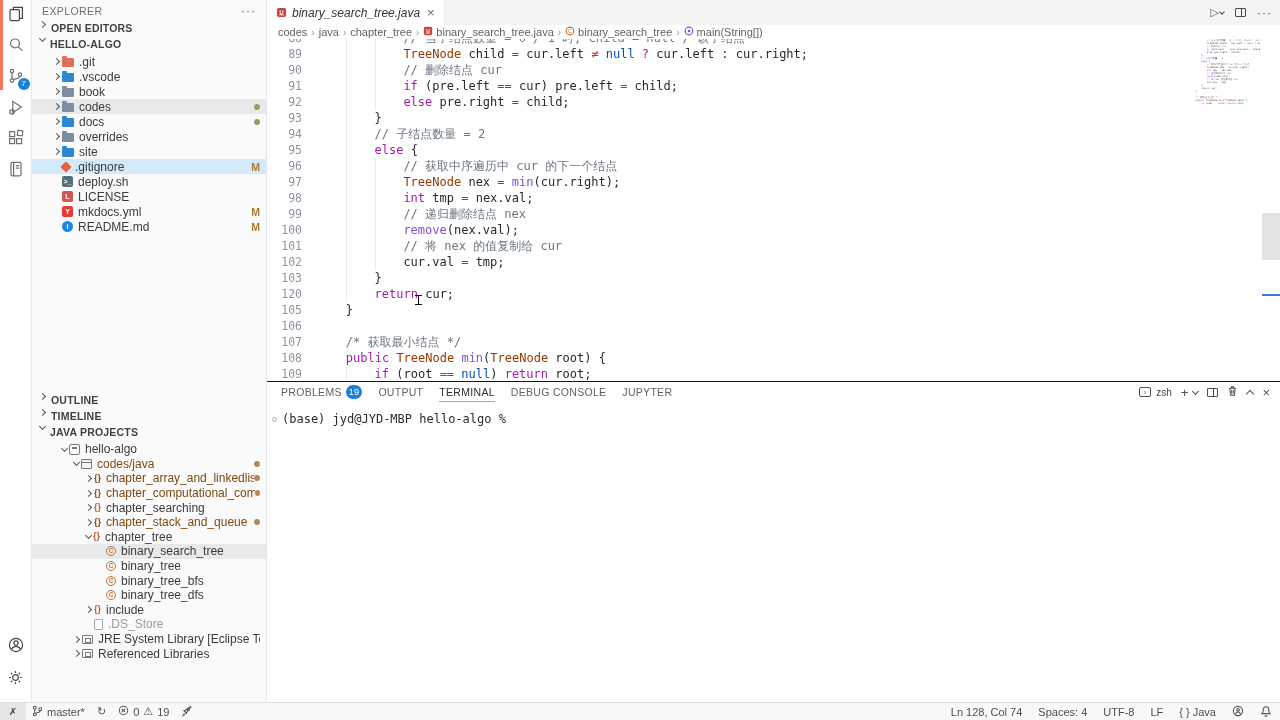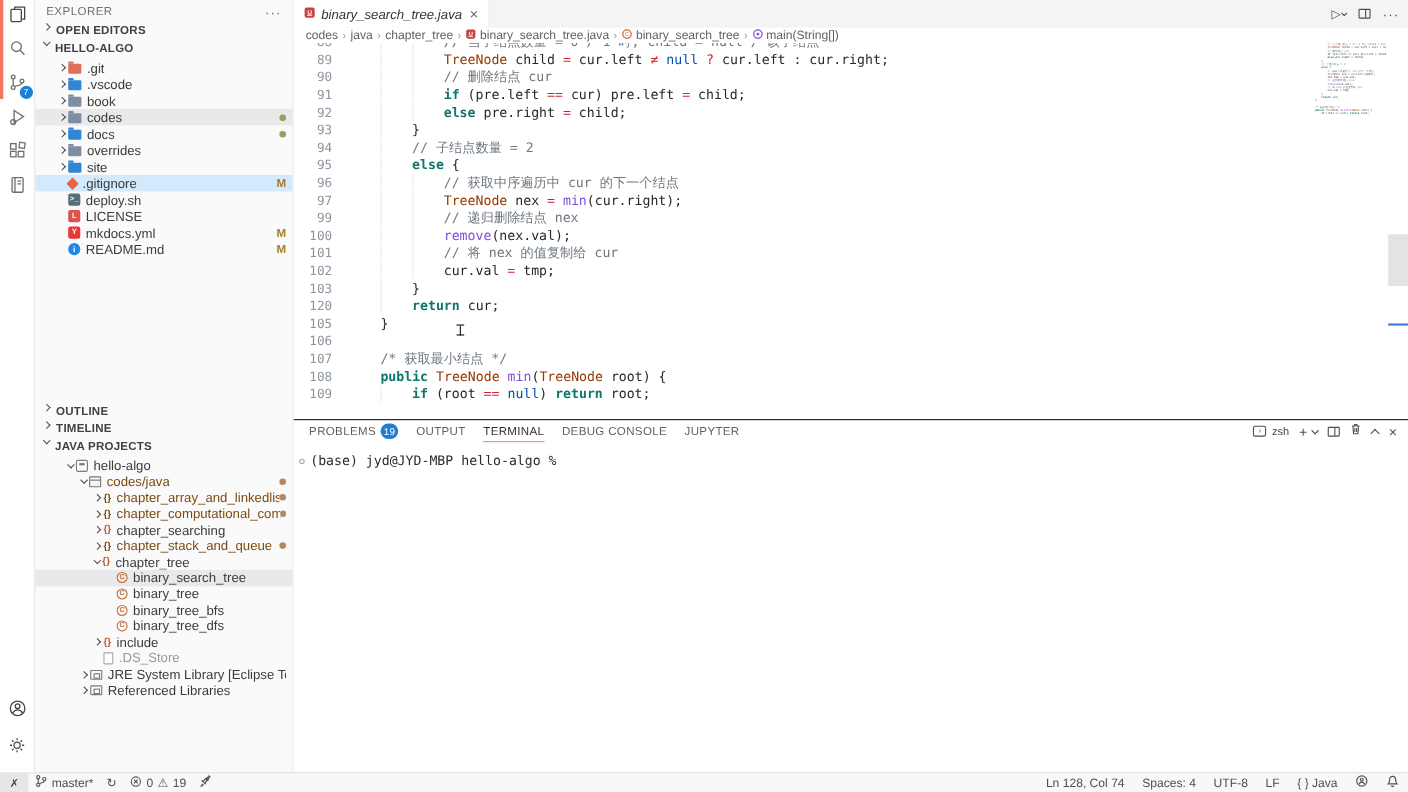--- a/index.html
+++ b/index.html
@@ -54,21 +54,21 @@
   .ic-classo { width:10px; height:10px; border-radius:50%; border:1.3px solid #c47035; color:#c47035;
      font-size:6.5px; line-height:8px; text-align:center; font-weight:bold; }
   .ic-proj { width:11px; height:11px; border:1px solid #7a7a7a; border-radius:2px; }
   .ic-proj::before { content:""; position:absolute; left:2px; top:2px; right:2px; height:2px; background:#7a7a7a; }
   .ic-lib { width:11px; height:9px; border:1px solid #7a7a7a; border-radius:1px; }
   .ic-lib::before { content:""; position:absolute; left:2px; top:2px; width:4px; height:3px; border:1px solid #7a7a7a; }
   .ic-filedoc { width:9px; height:11px; border:1px solid #9ab; background:#fff; border-radius:1px; }
   .ic-pkg { width:11px; height:10px; border:1px solid #777; border-radius:1px; background:#f4f4f4; }
   .ic-pkg::before { content:""; position:absolute; left:0; top:2px; right:0; height:1px; background:#777; }
 
-  .sb-bottom { position:absolute; left:0; top:368px; width:100%; }
+  .sb-bottom { position:absolute; left:0; top:394px; width:100%; }
   .jp-row { height:14.6px; }
 
   
   .editor-col { position:relative; flex:1; height:100%; display:flex; flex-direction:column; background:#fff; }
   .tab-bar { position:relative; height:25px; background:#f4f4f4; display:flex; flex:none; }
   .tab { height:25px; background:#ffffff; display:flex; align-items:center; padding:0 9px;
     border-right:1px solid #ececec; cursor:pointer; }
   .tab-label { font-size:12px; font-style:italic; color:#333; margin:0 7px 0 5px; }
   .tab-close { color:#666; font-size:13px; cursor:pointer; }
   .editor-actions { position:absolute; right:8px; top:0; height:25px; display:flex; align-items:center; gap:11px; color:#4b4b4b; }
@@ -84,21 +84,21 @@
   .bc-sep { margin:0 4px; color:#9a9a9a; font-size:10px; }
   .bc-ic { margin-right:3px; display:inline-block; }
 
   .code-wrap { position:relative; flex:none; height:342px; overflow:hidden; }
   .code-lines { margin-top:-9px; font-family:"DejaVu Sans Mono", monospace; font-size:12px; }
   .cl { height:16px; line-height:16px; display:flex; white-space:pre; }
   .ln { width:44px; padding-right:9px; text-align:right; color:#8c959f; flex:none;
         font-size:11.5px; }
   .lc { position:relative; padding-left:6px; }
   .guide { position:absolute; top:0; bottom:0; width:1px; background:#ebebeb; }
-  .tk-c { color:#6e7781; } .tk-k { color:#0f766e;font-weight:bold; } .tk-t { color:#953800; }
+  .tk-c { color:#6e7781; } .tk-k { color:#a21caf; } .tk-t { color:#953800; }
   .tk-f { color:#8250df; } .tk-n { color:#0550ae; } .tk-p { color:#24292f; } .tk-o { color:#cf222e; }
 
   .minimap { position:absolute; top:0; left:923px; width:70px; bottom:0; overflow:hidden;
     font-family:"DejaVu Sans Mono", monospace; pointer-events:none; }
   .mini-line { height:3px; line-height:3px; font-size:2.4px; white-space:pre; }
   .overview-ruler { position:absolute; right:0; top:0; width:18px; bottom:0; cursor:pointer; }
   .or-thumb { position:absolute; left:0; right:0; top:174px; height:47px; background:rgba(100,100,100,.18); }
   .or-cursor { position:absolute; left:0; right:0; top:255px; height:2px; }
   .ibeam { position:absolute; left:148px; top:256px; width:7px; height:11px; pointer-events:none; }
   .ibeam::before { content:""; position:absolute; left:3px; top:1px; bottom:1px; width:1px; background:#111; }
@@ -448,20 +448,21 @@
           <div class="cl"><span class="ln">88</span><span class="lc" style="padding-left: 92.4px;"><span class="guide" style="left: 34.8px;"></span><span class="guide" style="left: 63.6px;"></span><span class="tk-c">// 当子结点数量 = 0 / 1 时, child = null / 该子结点</span></span></div>
           <div class="cl"><span class="ln">89</span><span class="lc" style="padding-left: 92.4px;"><span class="guide" style="left: 34.8px;"></span><span class="guide" style="left: 63.6px;"></span><span class="tk-t">TreeNode</span><span class="tk-p"> child </span><span class="tk-o">=</span><span class="tk-p"> cur.left </span><span class="tk-o">≠</span><span class="tk-p"> </span><span class="tk-n">null</span><span class="tk-p"> </span><span class="tk-o">?</span><span class="tk-p"> cur.left : cur.right;</span></span></div>
           <div class="cl"><span class="ln">90</span><span class="lc" style="padding-left: 92.4px;"><span class="guide" style="left: 34.8px;"></span><span class="guide" style="left: 63.6px;"></span><span class="tk-c">// 删除结点 cur</span></span></div>
           <div class="cl"><span class="ln">91</span><span class="lc" style="padding-left: 92.4px;"><span class="guide" style="left: 34.8px;"></span><span class="guide" style="left: 63.6px;"></span><span class="tk-k">if</span><span class="tk-p"> (pre.left </span><span class="tk-o">==</span><span class="tk-p"> cur) pre.left </span><span class="tk-o">=</span><span class="tk-p"> child;</span></span></div>
           <div class="cl"><span class="ln">92</span><span class="lc" style="padding-left: 92.4px;"><span class="guide" style="left: 34.8px;"></span><span class="guide" style="left: 63.6px;"></span><span class="tk-k">else</span><span class="tk-p"> pre.right </span><span class="tk-o">=</span><span class="tk-p"> child;</span></span></div>
           <div class="cl"><span class="ln">93</span><span class="lc" style="padding-left: 63.6px;"><span class="guide" style="left: 34.8px;"></span><span class="tk-p">}</span></span></div>
           <div class="cl"><span class="ln">94</span><span class="lc" style="padding-left: 63.6px;"><span class="guide" style="left: 34.8px;"></span><span class="tk-c">// 子结点数量 = 2</span></span></div>
           <div class="cl"><span class="ln">95</span><span class="lc" style="padding-left: 63.6px;"><span class="guide" style="left: 34.8px;"></span><span class="tk-k">else</span><span class="tk-p"> {</span></span></div>
           <div class="cl"><span class="ln">96</span><span class="lc" style="padding-left: 92.4px;"><span class="guide" style="left: 34.8px;"></span><span class="guide" style="left: 63.6px;"></span><span class="tk-c">// 获取中序遍历中 cur 的下一个结点</span></span></div>
           <div class="cl"><span class="ln">97</span><span class="lc" style="padding-left: 92.4px;"><span class="guide" style="left: 34.8px;"></span><span class="guide" style="left: 63.6px;"></span><span class="tk-t">TreeNode</span><span class="tk-p"> nex </span><span class="tk-o">=</span><span class="tk-p"> </span><span class="tk-f">min</span><span class="tk-p">(cur.right);</span></span></div>
+          <div class="cl"><span class="ln">98</span><span class="lc" style="padding-left: 92.4px;"><span class="guide" style="left: 34.8px;"></span><span class="guide" style="left: 63.6px;"></span><span class="tk-k">int</span><span class="tk-p"> tmp </span><span class="tk-o">=</span><span class="tk-p"> nex.val;</span></span></div>
           <div class="cl"><span class="ln">99</span><span class="lc" style="padding-left: 92.4px;"><span class="guide" style="left: 34.8px;"></span><span class="guide" style="left: 63.6px;"></span><span class="tk-c">// 递归删除结点 nex</span></span></div>
           <div class="cl"><span class="ln">100</span><span class="lc" style="padding-left: 92.4px;"><span class="guide" style="left: 34.8px;"></span><span class="guide" style="left: 63.6px;"></span><span class="tk-f">remove</span><span class="tk-p">(nex.val);</span></span></div>
           <div class="cl"><span class="ln">101</span><span class="lc" style="padding-left: 92.4px;"><span class="guide" style="left: 34.8px;"></span><span class="guide" style="left: 63.6px;"></span><span class="tk-c">// 将 nex 的值复制给 cur</span></span></div>
           <div class="cl"><span class="ln">102</span><span class="lc" style="padding-left: 92.4px;"><span class="guide" style="left: 34.8px;"></span><span class="guide" style="left: 63.6px;"></span><span class="tk-p">cur.val </span><span class="tk-o">=</span><span class="tk-p"> tmp;</span></span></div>
           <div class="cl"><span class="ln">103</span><span class="lc" style="padding-left: 63.6px;"><span class="guide" style="left: 34.8px;"></span><span class="tk-p">}</span></span></div>
           <div class="cl"><span class="ln">120</span><span class="lc" style="padding-left: 63.6px;"><span class="guide" style="left: 34.8px;"></span><span class="tk-k">return</span><span class="tk-p"> cur;</span></span></div>
           <div class="cl"><span class="ln">105</span><span class="lc" style="padding-left: 34.8px;"><span class="tk-p">}</span></span></div>
           <div class="cl"><span class="ln">106</span><span class="lc" style="padding-left: 6px;"></span></div>
           <div class="cl"><span class="ln">107</span><span class="lc" style="padding-left: 34.8px;"><span class="tk-c">/* 获取最小结点 */</span></span></div>
           <div class="cl"><span class="ln">108</span><span class="lc" style="padding-left: 34.8px;"><span class="tk-k">public</span><span class="tk-p"> </span><span class="tk-t">TreeNode</span><span class="tk-p"> </span><span class="tk-f">min</span><span class="tk-p">(</span><span class="tk-t">TreeNode</span><span class="tk-p"> root) {</span></span></div>

